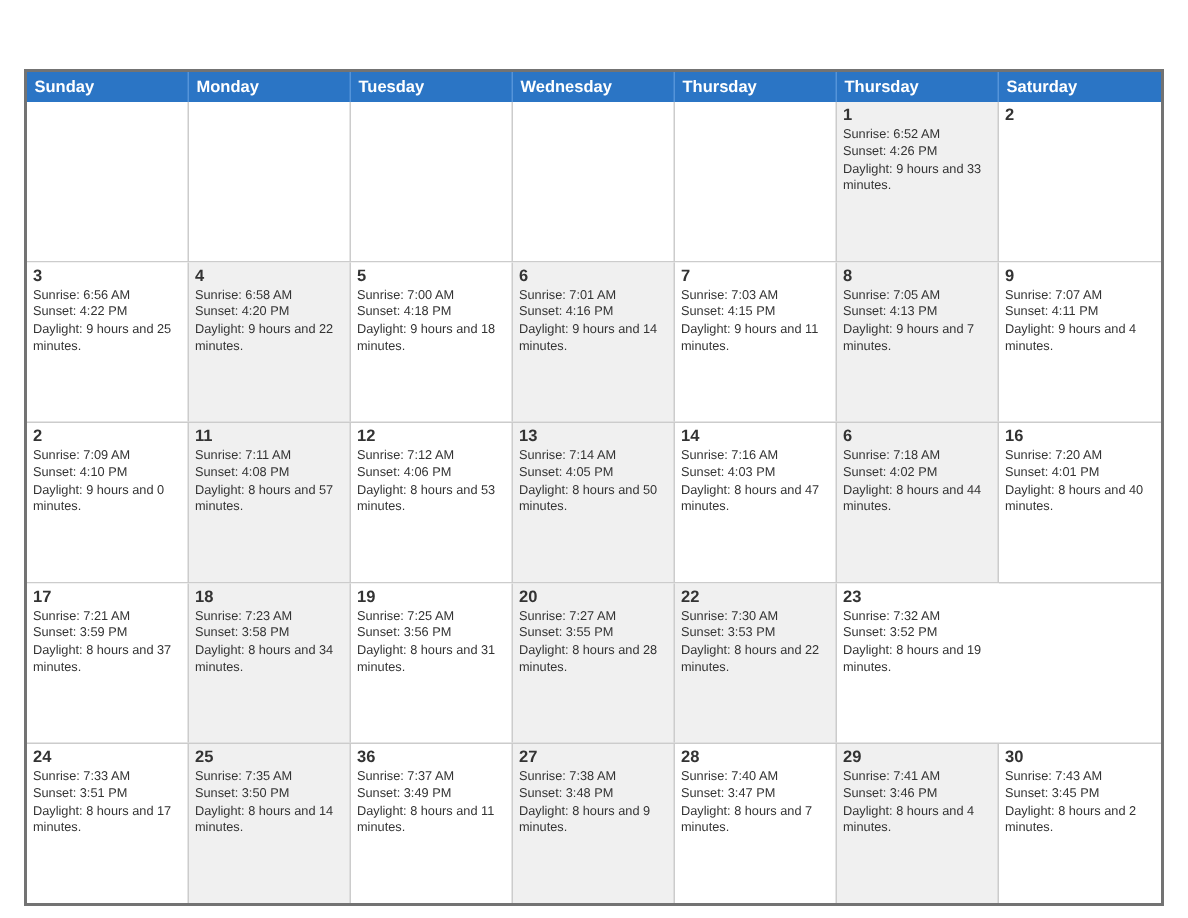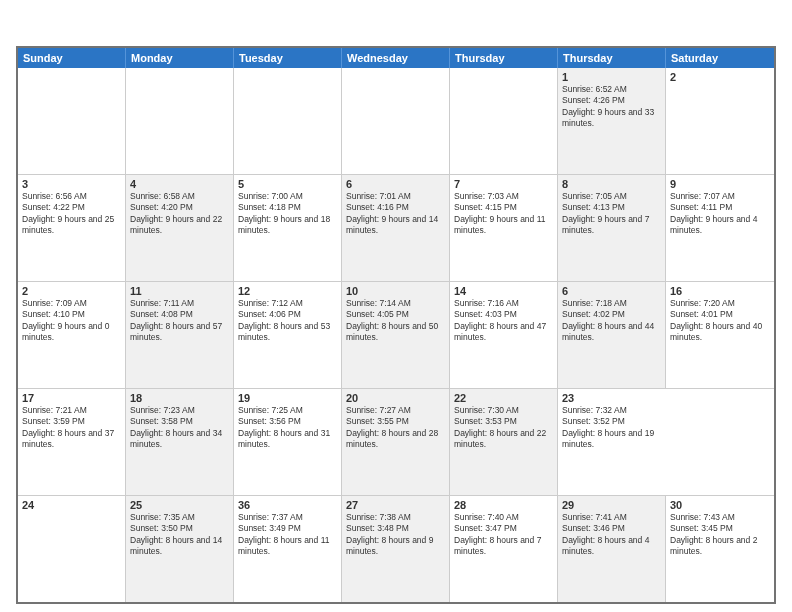--- a/index.html
+++ b/index.html
@@ -176,21 +176,21 @@
           </div>
           <div class="cal-cell shaded">
             <span class="day-num">11</span>
             <div class="cell-text">Sunrise: 7:11 AM<br>Sunset: 4:08 PM<br>Daylight: 8 hours and 57 minutes.</div>
           </div>
           <div class="cal-cell">
             <span class="day-num">12</span>
             <div class="cell-text">Sunrise: 7:12 AM<br>Sunset: 4:06 PM<br>Daylight: 8 hours and 53 minutes.</div>
           </div>
           <div class="cal-cell shaded">
-            <span class="day-num">10</span>
+            <span class="day-num">13</span>
             <div class="cell-text">Sunrise: 7:14 AM<br>Sunset: 4:05 PM<br>Daylight: 8 hours and 50 minutes.</div>
           </div>
           <div class="cal-cell">
             <span class="day-num">14</span>
             <div class="cell-text">Sunrise: 7:16 AM<br>Sunset: 4:03 PM<br>Daylight: 8 hours and 47 minutes.</div>
           </div>
           <div class="cal-cell shaded">
             <span class="day-num">6</span>
             <div class="cell-text">Sunrise: 7:18 AM<br>Sunset: 4:02 PM<br>Daylight: 8 hours and 44 minutes.</div>
           </div>
@@ -221,20 +221,21 @@
             <div class="cell-text">Sunrise: 7:30 AM<br>Sunset: 3:53 PM<br>Daylight: 8 hours and 22 minutes.</div>
           </div>
           <div class="cal-cell">
             <span class="day-num">23</span>
             <div class="cell-text">Sunrise: 7:32 AM<br>Sunset: 3:52 PM<br>Daylight: 8 hours and 19 minutes.</div>
           </div>
         </div>
         <div class="cal-row">
           <div class="cal-cell">
             <span class="day-num">24</span>
+            <div class="cell-text">Sunrise: 7:33 AM<br>Sunset: 3:51 PM<br>Daylight: 8 hours and 17 minutes.</div>
           </div>
           <div class="cal-cell shaded">
             <span class="day-num">25</span>
             <div class="cell-text">Sunrise: 7:35 AM<br>Sunset: 3:50 PM<br>Daylight: 8 hours and 14 minutes.</div>
           </div>
           <div class="cal-cell">
             <span class="day-num">36</span>
             <div class="cell-text">Sunrise: 7:37 AM<br>Sunset: 3:49 PM<br>Daylight: 8 hours and 11 minutes.</div>
           </div>
           <div class="cal-cell shaded">

